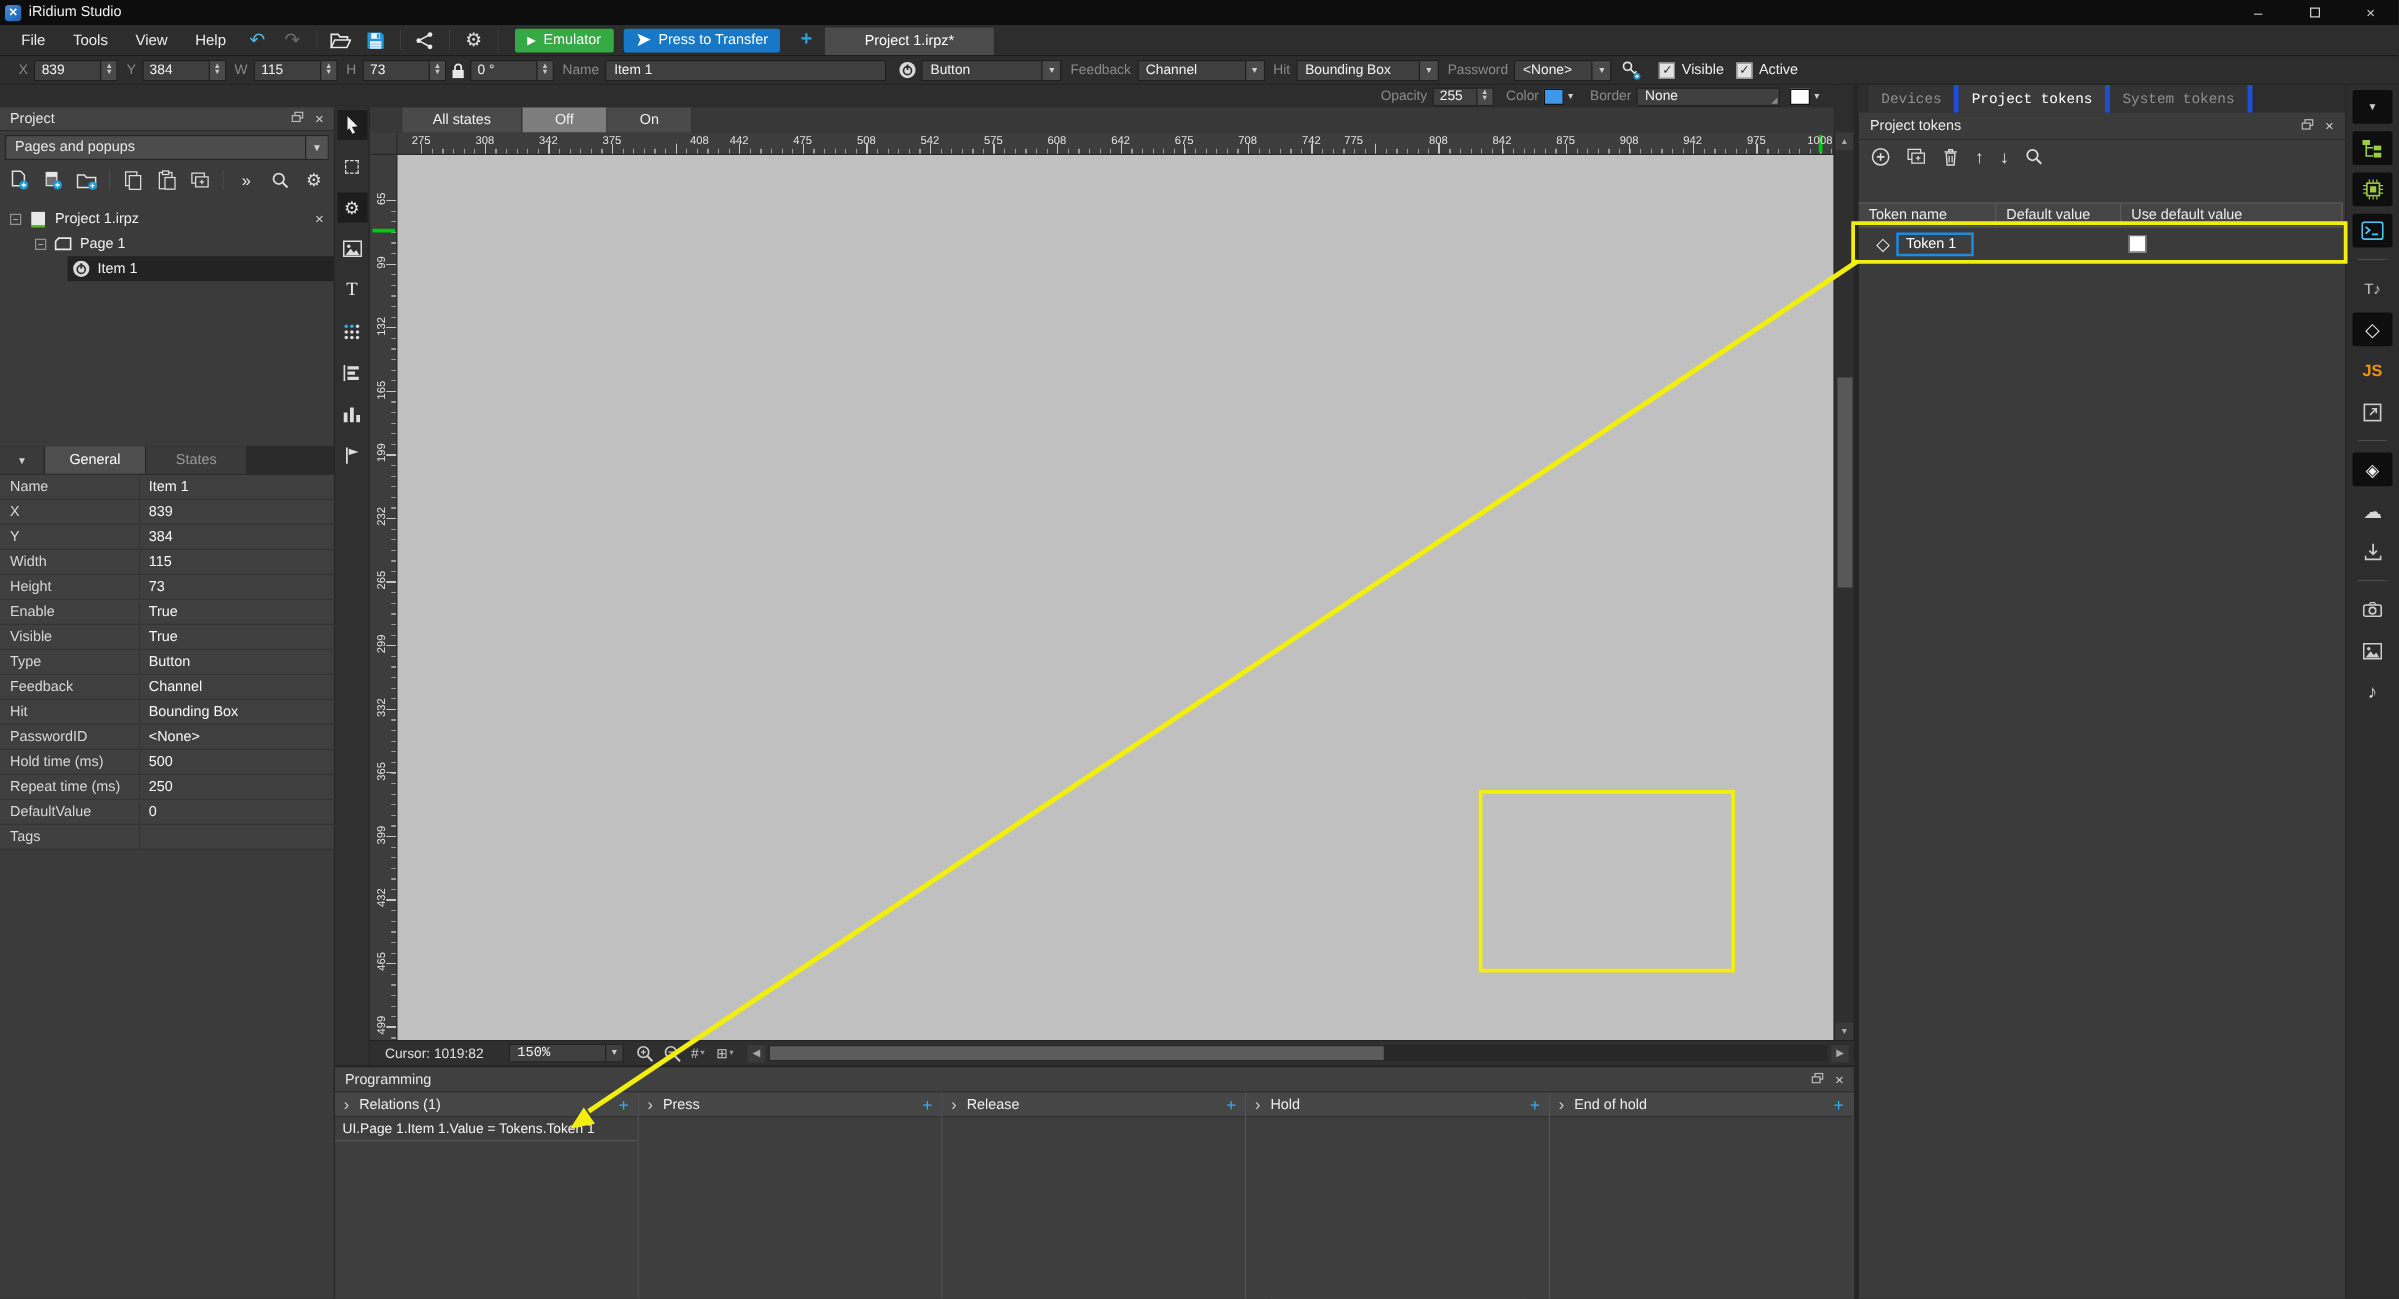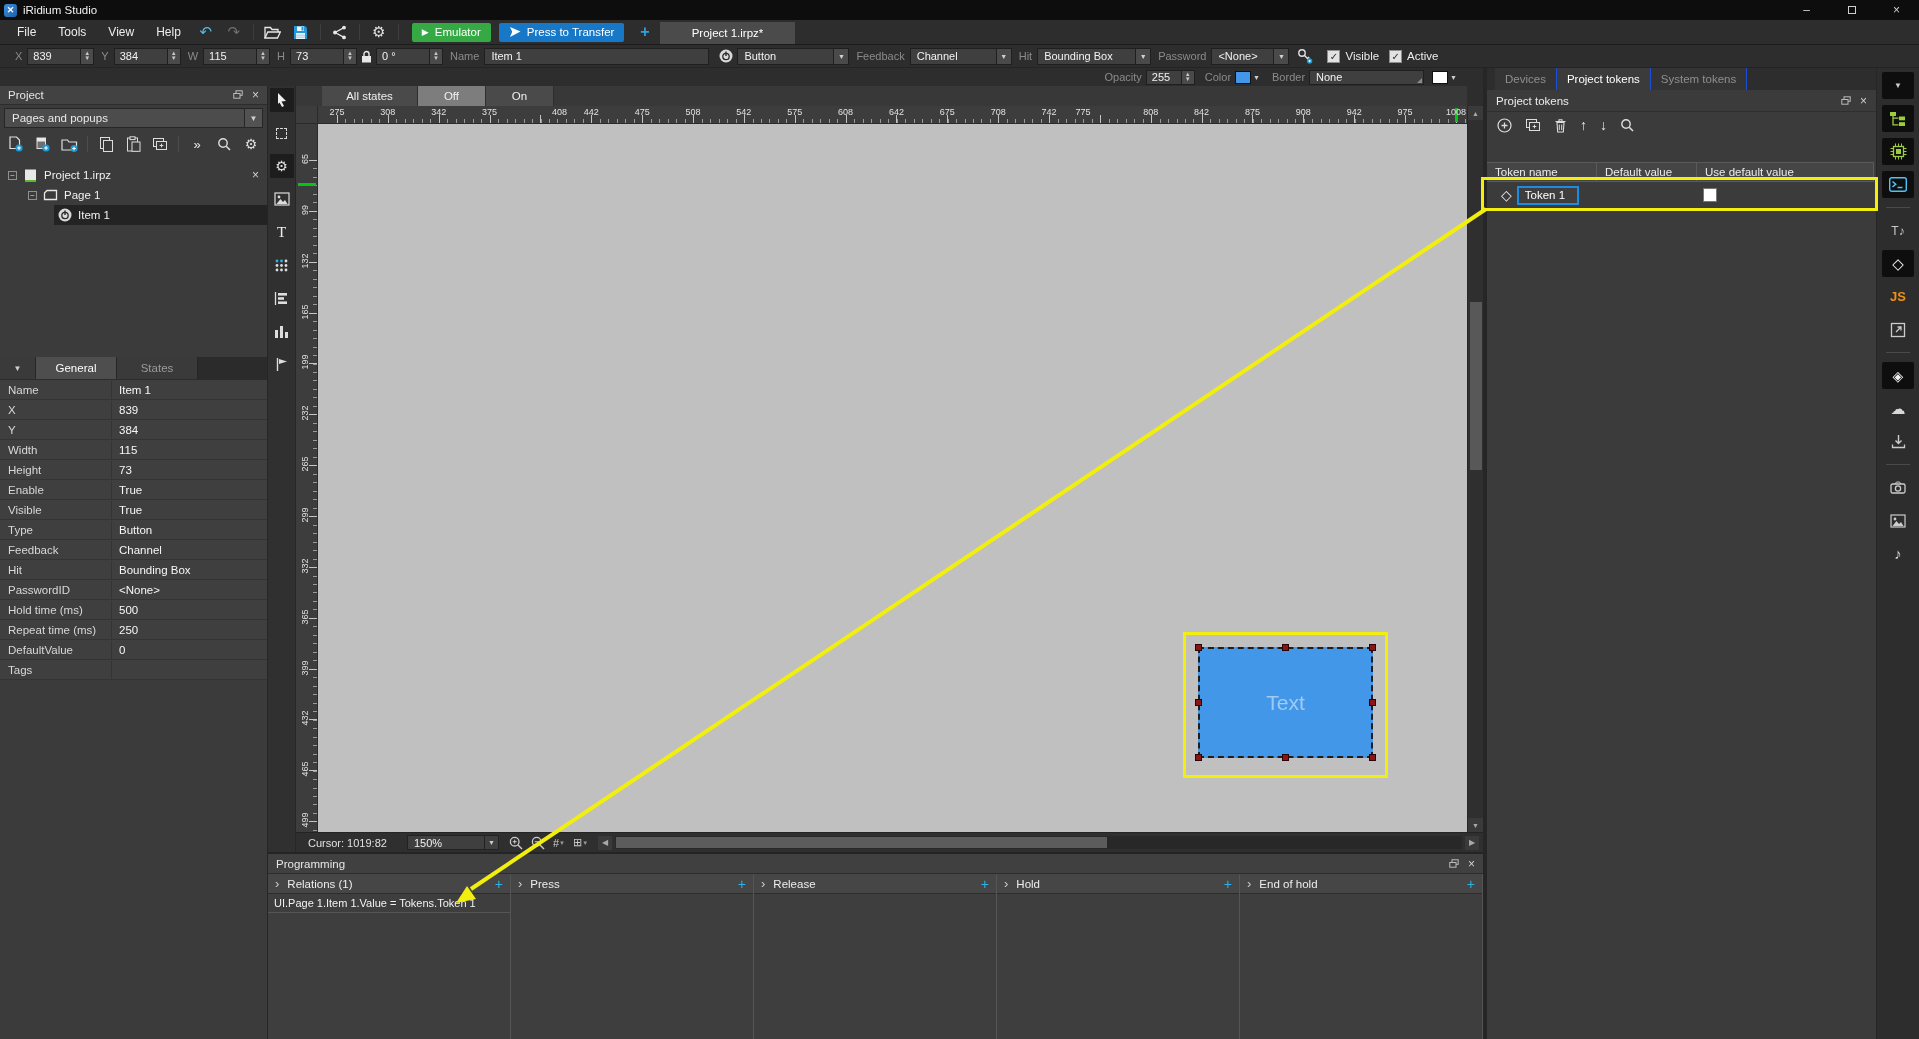--- a/index.html
+++ b/index.html
@@ -111,21 +111,21 @@
   .hd.bl{left:-5px; bottom:-5px;} .hd.bm{left:50%; margin-left:-4px; bottom:-5px;} .hd.br{right:-5px; bottom:-5px;}
 
   
   #v-scroll{position:absolute; left:1467px; top:106px; width:16px; height:726px; background:#2f2f2f; border-left:1px solid #262626;}
   .vs-btn{height:14px; display:flex; align-items:center; justify-content:center; font-size:7px; color:#a8a8a8; background:#3a3a3a;}
   .vs-btn.bottom{position:absolute; bottom:0; left:0; right:0;}
   #vs-thumb{position:absolute; left:2px; width:12px; top:196px; height:168px; background:#585858;}
   #statusbar{position:absolute; left:296px; top:832px; width:1187px; height:20px; background:#2f2f2f; border-top:1px solid #242424; display:flex; align-items:center; padding:0 4px 0 12px;}
   #cursor-label{color:#e0e0e0; font-size:11px; margin-right:20px;}
   #zoom-combo{width:92px; height:15px; background:#3f3f3f; border:1px solid #222; display:flex; align-items:center; color:#f0f0f0; font-size:11px; margin-right:10px;}
-  #zoom-combo .ddt{flex:1; padding:0 6px;}
+  #zoom-combo .ddt{flex:1; padding:0 6px;font-family:Liberation Mono, monospace;}
   #zoom-combo .dda{width:14px; height:100%; display:flex; align-items:center; justify-content:center; border-left:1px solid #222; font-size:7px; color:#ccc;}
   #sb-icons{display:flex; align-items:center; gap:8px; margin-right:10px;}
   #sb-icons .mi{width:auto; margin:0;}
   .hs-btn{width:14px; height:14px; background:#3a3a3a; color:#a8a8a8; font-size:8px; display:flex; align-items:center; justify-content:center; flex:none;}
   #hs-track{flex:1; height:13px; background:#282828; margin:0 3px; position:relative;}
   #hs-thumb{position:absolute; left:1px; top:1px; bottom:1px; width:58%; background:#5c5c5c;}
 
   
   #bottom-panel{position:absolute; left:268px; top:852px; width:1215px; height:187px; background:#3d3d3d; border-top:2px solid #242424;}
   .bp-header{height:20px; background:#404040; display:flex; align-items:center; padding:0 8px; color:#e6e6e6; border-bottom:1px solid #2c2c2c;}
@@ -136,21 +136,21 @@
   .bp-col-h .chev{color:#cfcfcf; font-size:13px; margin-right:8px; line-height:18px;}
   .bp-col-h .sp{flex:1;}
   .bp-col-h .plus{color:#2bb3e8; font-size:14px;}
   .bp-col-b{flex:1; background:#3e3e3e;}
   .rel-item{height:19px; line-height:19px; padding:0 6px; color:#f2f2f2; font-size:11px; border-bottom:1px solid #555;}
 
   
   #panel-gap{position:absolute; left:1483px; top:68px; width:4px; height:971px; background:#262626;}
   #right-panel{position:absolute; left:1487px; top:68px; width:390px; height:971px; background:#3b3b3b; border-right:1px solid #262626;}
   #rp-tabs{height:22px; background:#2d2d2d; display:flex; align-items:stretch; padding-left:8px;}
-  .rp-tab{display:flex; align-items:center; padding:0 10px; color:#8f8f8f; background:#343434; border-right:1px solid #1d4ed8; font-size:11.5px;}
+  .rp-tab{display:flex; align-items:center; padding:0 10px; color:#8f8f8f; background:#343434; border-right:4px solid #1d4ed8; font-size:11.5px;font-family:Liberation Mono, monospace;}
   .rp-tab.active{background:#3b3b3b; color:#fff;}
   .rp-title{height:22px; display:flex; align-items:center; padding:0 9px; color:#ececec; border-bottom:1px solid #2e2e2e;}
   .rp-title .sp{flex:1;}
   #rp-toolbar{height:26px; display:flex; align-items:center; gap:13px; padding:0 10px;}
   #rp-toolbar .ti{display:flex; align-items:center; justify-content:center;}
   #rp-spacer{height:24px;}
   #rp-thead{height:20px; display:flex; background:#454545; border:1px solid #5a5a5a; border-left:none; align-items:center; margin-right:2px;}
   .th-cell{padding-left:8px; color:#ececec; border-right:1px solid #5a5a5a; height:100%; line-height:18px;}
   .th-cell:nth-child(1){width:110px;} .th-cell:nth-child(2){width:100px;} .th-cell:nth-child(3){flex:1; border-right:none;}
   #rp-row{height:26px; position:relative; display:flex; align-items:center; padding-left:14px;}
@@ -619,31 +619,20 @@
       <span class="vrl" style="top: 386.02px;">299</span>
       <span class="vrl" style="top: 436.88px;">332</span>
       <span class="vrl" style="top: 487.74px;">365</span>
       <span class="vrl" style="top: 538.6px;">399</span>
       <span class="vrl" style="top: 589.46px;">432</span>
       <span class="vrl" style="top: 640.32px;">465</span>
       <span class="vrl" style="top: 691.18px;">499</span>
     </div>
   <div id="canvas" style="background: rgb(192, 192, 192);">
     <div id="btn-yellow" class="yellow-box"></div>
-    <div id="canvas-button" style="background: rgb(67, 151, 232);">
-      <span class="hd tl"></span>
-        <span class="hd tm"></span>
-        <span class="hd tr"></span>
-      <span class="hd ml"></span>
-        <span class="hd mr"></span>
-      <span class="hd bl"></span>
-        <span class="hd bm"></span>
-        <span class="hd br"></span>
-      <span class="btn-label">Text</span>
-    </div>
   </div>
 
   <div id="v-scroll">
     <div class="vs-btn">▲</div>
     <div id="vs-thumb"></div>
     <div class="vs-btn bottom">▼</div>
   </div>
 
   <div id="statusbar">
     <span id="cursor-label">Cursor: 1019:82</span>

